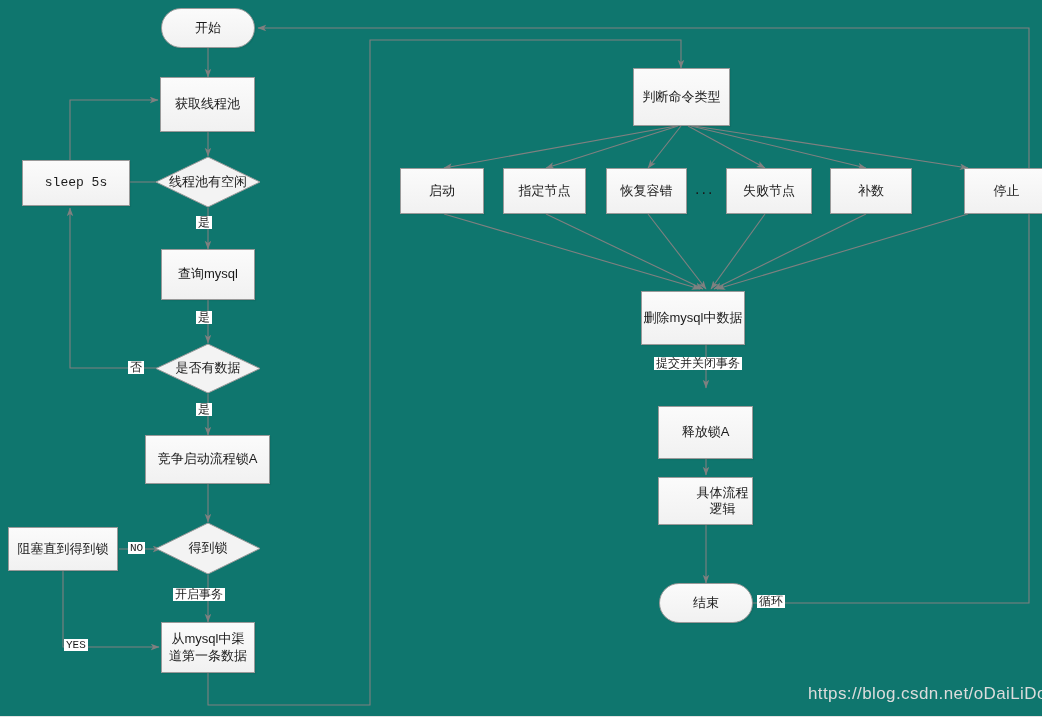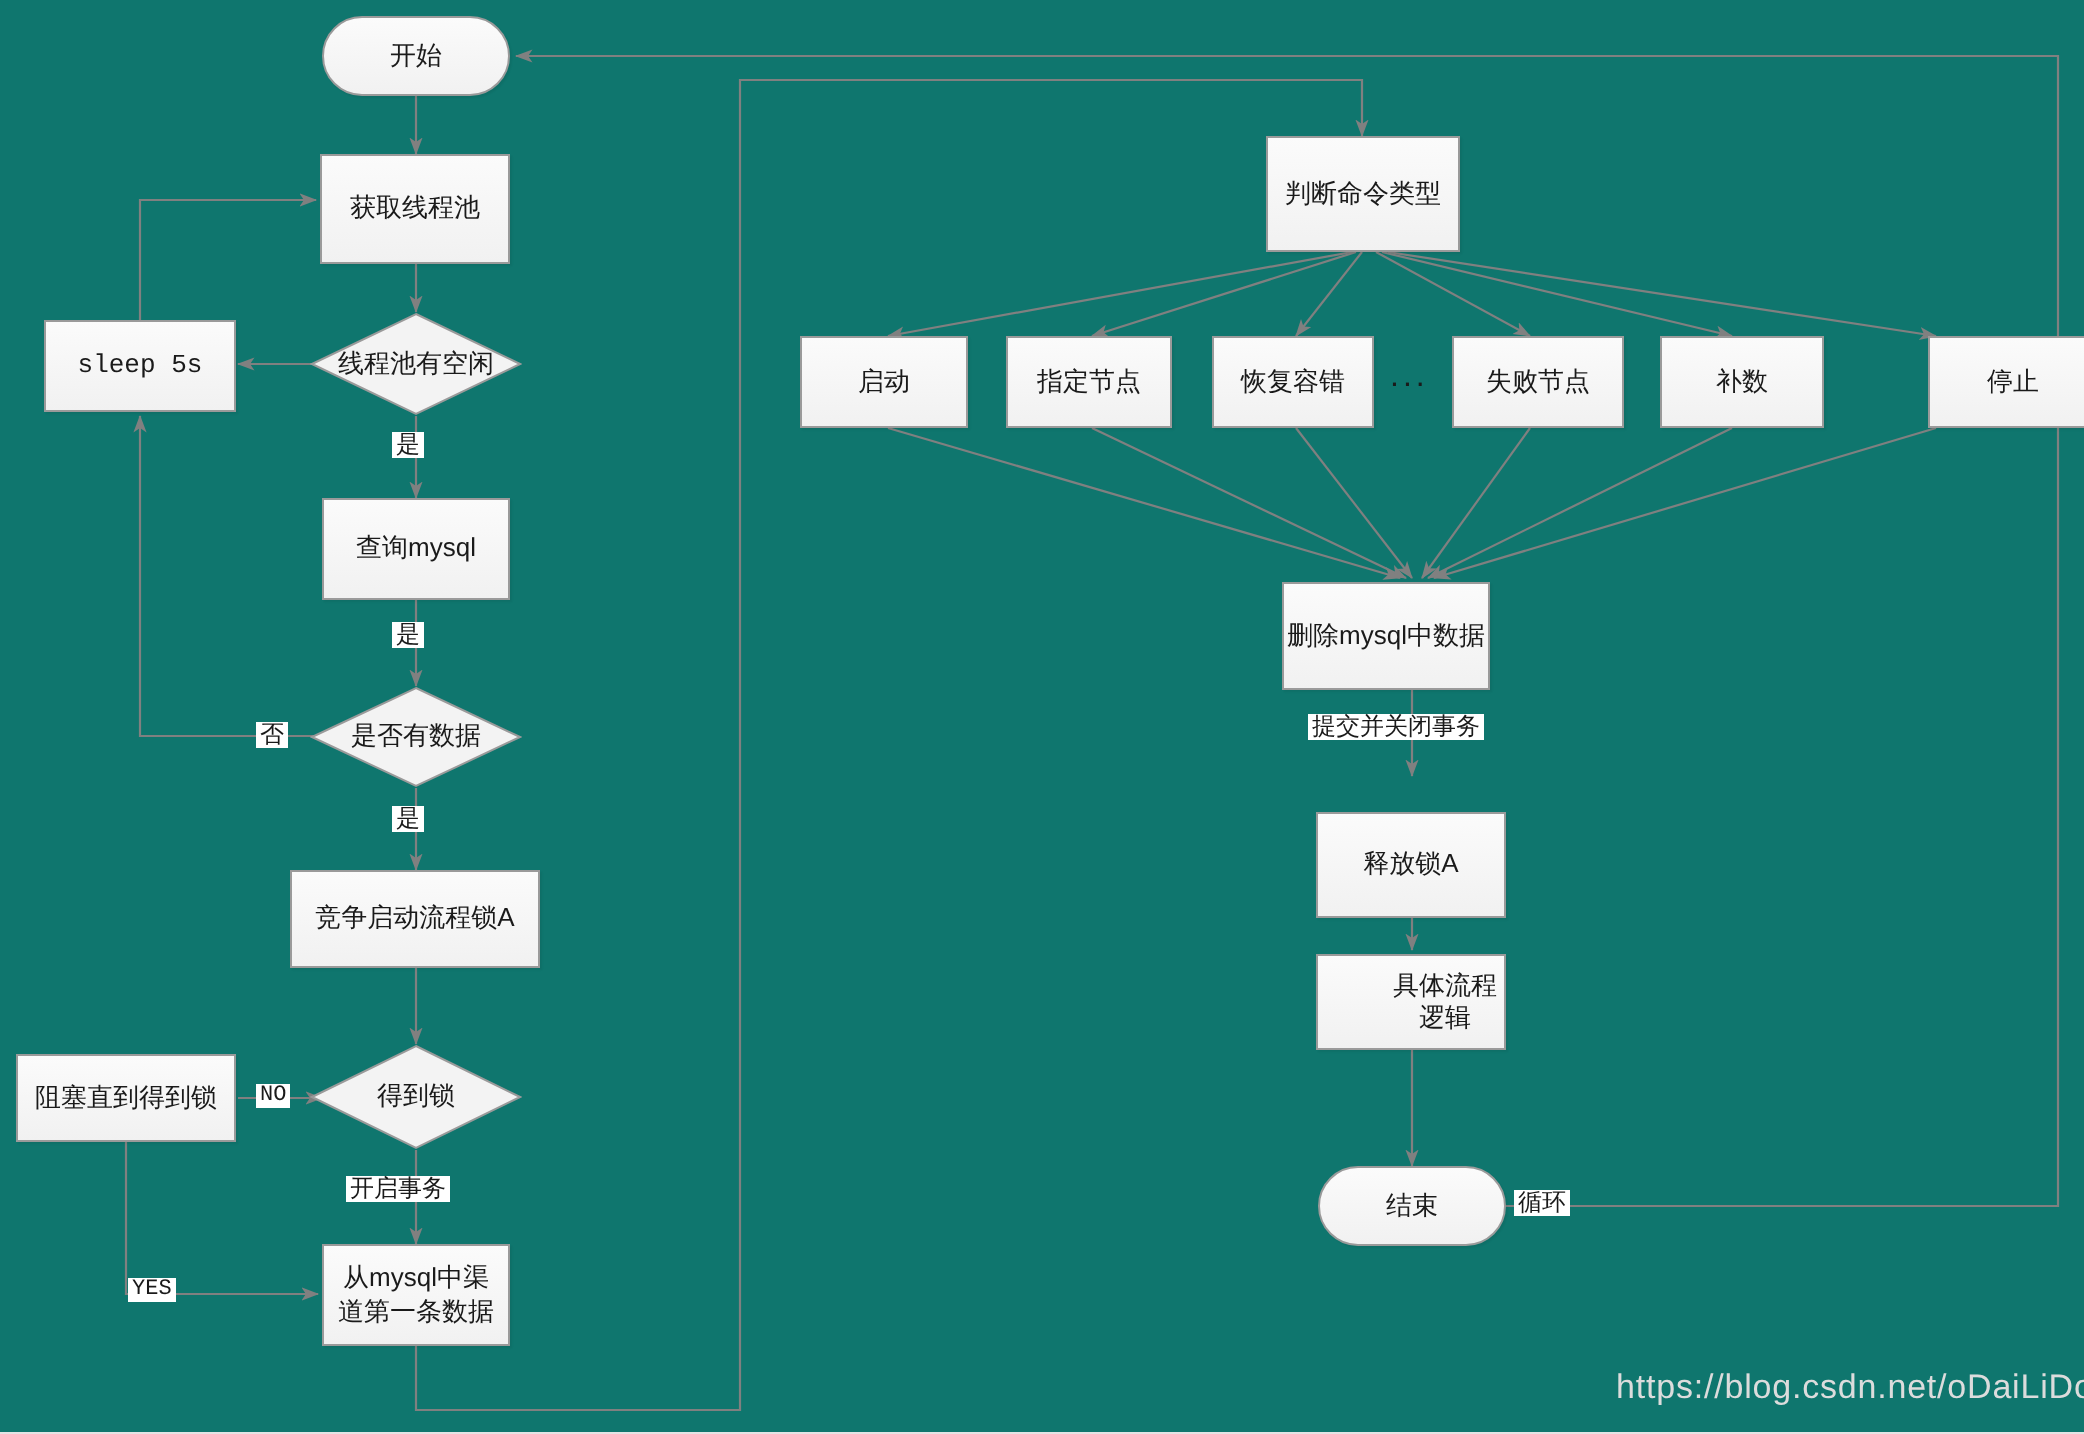--- a/index.html
+++ b/index.html
@@ -159,21 +159,21 @@
     <span>获取线程池</span>
   </div>
 
   <div class="node diamond" style="left:155px; top:156px; width:106px; height:52px;">
     <svg class="dshape" viewBox="0 0 106 52" preserveAspectRatio="none">
       <polygon points="53,1 105,26 53,51 1,26" fill="#f3f3f3" stroke="#9a9a9a" stroke-width="1"></polygon>
     </svg>
     <span class="dlabel">线程池有空闲</span>
   </div>
 
-  <div class="node" style="left:22px; top:160px; width:96px; height:46px; font-family:'Liberation Mono','DejaVu Sans Mono',monospace;">
+  <div class="node" style="left:22px; top:160px; width:108px; height:46px; font-family:'Liberation Mono','DejaVu Sans Mono',monospace;">
     <span>sleep 5s</span>
   </div>
 
   <div class="node" style="left:161px; top:249px; width:94px; height:51px;">
     <span>查询mysql</span>
   </div>
 
   <div class="node diamond" style="left:155px; top:343px; width:106px; height:51px;">
     <svg class="dshape" viewBox="0 0 106 51" preserveAspectRatio="none">
       <polygon points="53,1 105,25.5 53,50 1,25.5" fill="#f3f3f3" stroke="#9a9a9a" stroke-width="1"></polygon>

